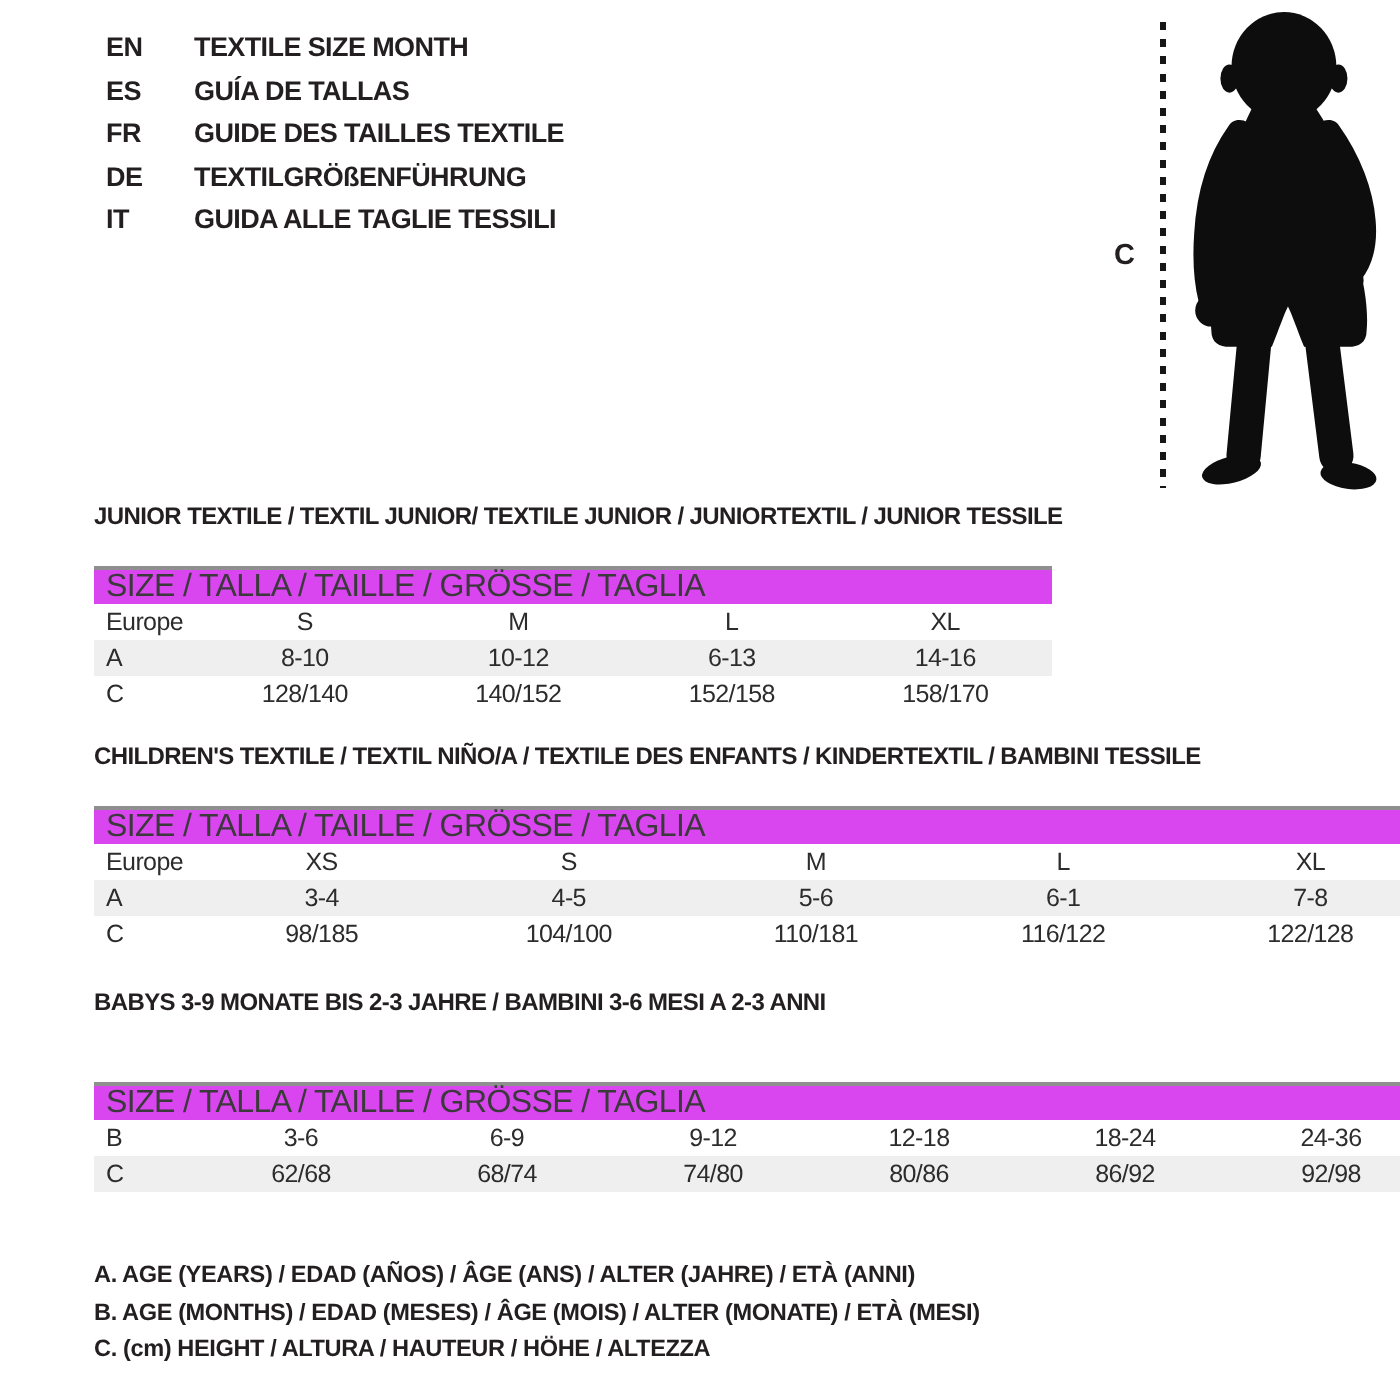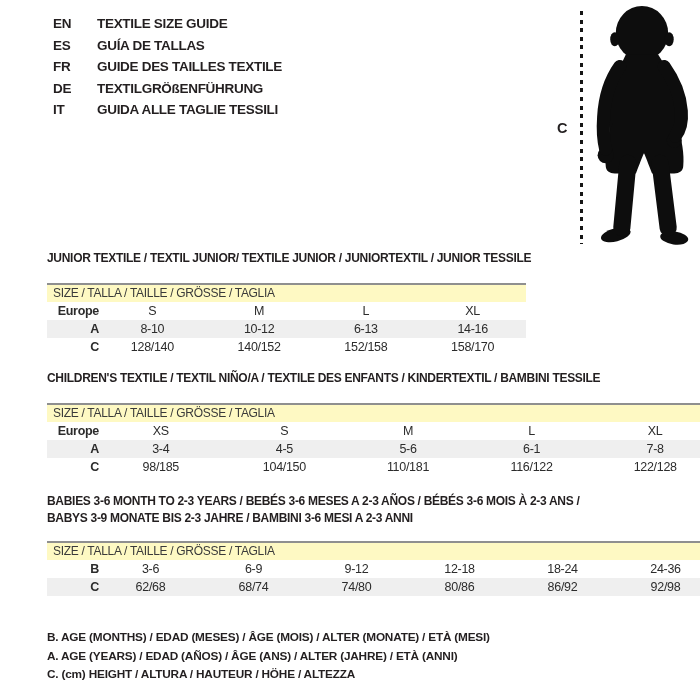--- a/index.html
+++ b/index.html
@@ -19,39 +19,39 @@
   
   .section-title{position:absolute;left:18px;font-size:12px;font-weight:700;letter-spacing:-0.3px;line-height:16.5px;white-space:nowrap;}
   #title-junior{top:250px;}
   #title-children{top:370px;}
   #title-babies{top:493px;}
   
   .size-table{position:absolute;left:18px;}
   #tbl-junior{top:283px;width:479px;}
   #tbl-children{top:403px;width:670px;}
   #tbl-babies{top:541px;width:670px;}
-  .size-header{border-top:2px solid #8f8f8f;background:#fef9c3;height:17px;line-height:17px;
-    font-size:12px;letter-spacing:-0.3px;color:#3a3a3a;padding-left:6px;}
+  .size-header{border-top:2px solid #8f8f8f;background:#d946ef;height:17px;line-height:17px;
+    font-size:16px;letter-spacing:-0.3px;color:#3a3a3a;padding-left:6px;}
   .size-row{display:flex;height:18px;line-height:18px;font-size:12.5px;letter-spacing:-0.3px;color:#2c2c2c;}
   .size-row.shaded{background:#efefef;}
-  .row-label{flex:0 0 46px;padding-left:6px;text-align:right;font-weight:bold;}
+  .row-label{flex:0 0 46px;padding-left:6px;text-align:left;}
   .row-cell{flex:1;text-align:center;}
   
   #footnotes{position:absolute;left:18px;top:628px;}
   .footnote{height:18.6px;line-height:18.6px;font-size:11.8px;font-weight:700;letter-spacing:-0.2px;white-space:nowrap;}
 </style>
 </head>
 <body>
 
 <div id="page">
 
   <div id="lang-list">
       <div class="lang-row">
         <span class="lang-code">EN</span>
-        <span class="lang-label">TEXTILE SIZE GUIDE</span>
+        <span class="lang-label">TEXTILE SIZE MONTH</span>
       </div>
       <div class="lang-row">
         <span class="lang-code">ES</span>
         <span class="lang-label">GUÍA DE TALLAS</span>
       </div>
       <div class="lang-row">
         <span class="lang-code">FR</span>
         <span class="lang-label">GUIDE DES TAILLES TEXTILE</span>
       </div>
       <div class="lang-row">
@@ -86,21 +86,20 @@
     </g>
   </svg>
 
   <div id="title-junior" class="section-title">
       <div class="title-line">JUNIOR TEXTILE / TEXTIL JUNIOR/ TEXTILE JUNIOR / JUNIORTEXTIL / JUNIOR TESSILE</div>
     </div>
   <div id="title-children" class="section-title">
       <div class="title-line">CHILDREN'S TEXTILE / TEXTIL NIÑO/A / TEXTILE DES ENFANTS / KINDERTEXTIL / BAMBINI TESSILE</div>
     </div>
   <div id="title-babies" class="section-title">
-      <div class="title-line">BABIES 3-6 MONTH TO 2-3 YEARS / BEBÉS 3-6 MESES A 2-3 AÑOS / BÉBÉS 3-6 MOIS À 2-3 ANS /</div>
       <div class="title-line">BABYS 3-9 MONATE BIS 2-3 JAHRE / BAMBINI 3-6 MESI A 2-3 ANNI</div>
     </div>
 
   <div id="tbl-junior" class="size-table">
       <div class="size-header">SIZE / TALLA / TAILLE / GRÖSSE / TAGLIA</div>
       <div class="size-row">
         <span class="row-label">Europe</span>
         <span class="row-cell">S</span>
         <span class="row-cell">M</span>
         <span class="row-cell">L</span>
@@ -135,21 +134,21 @@
         <span class="row-label">A</span>
         <span class="row-cell">3-4</span>
         <span class="row-cell">4-5</span>
         <span class="row-cell">5-6</span>
         <span class="row-cell">6-1</span>
         <span class="row-cell">7-8</span>
       </div>
       <div class="size-row">
         <span class="row-label">C</span>
         <span class="row-cell">98/185</span>
-        <span class="row-cell">104/150</span>
+        <span class="row-cell">104/100</span>
         <span class="row-cell">110/181</span>
         <span class="row-cell">116/122</span>
         <span class="row-cell">122/128</span>
       </div>
     </div>
   <div id="tbl-babies" class="size-table">
       <div class="size-header">SIZE / TALLA / TAILLE / GRÖSSE / TAGLIA</div>
       <div class="size-row">
         <span class="row-label">B</span>
         <span class="row-cell">3-6</span>
@@ -164,18 +163,18 @@
         <span class="row-cell">62/68</span>
         <span class="row-cell">68/74</span>
         <span class="row-cell">74/80</span>
         <span class="row-cell">80/86</span>
         <span class="row-cell">86/92</span>
         <span class="row-cell">92/98</span>
       </div>
     </div>
 
   <div id="footnotes">
+      <div class="footnote">A. AGE (YEARS) / EDAD (AÑOS) / ÂGE (ANS) / ALTER (JAHRE) / ETÀ (ANNI)</div>
       <div class="footnote">B. AGE (MONTHS) / EDAD (MESES) / ÂGE (MOIS) / ALTER (MONATE) / ETÀ (MESI)</div>
-      <div class="footnote">A. AGE (YEARS) / EDAD (AÑOS) / ÂGE (ANS) / ALTER (JAHRE) / ETÀ (ANNI)</div>
       <div class="footnote">C. (cm) HEIGHT / ALTURA / HAUTEUR / HÖHE / ALTEZZA</div>
     </div>
 
 </div>
 
 </body></html>

